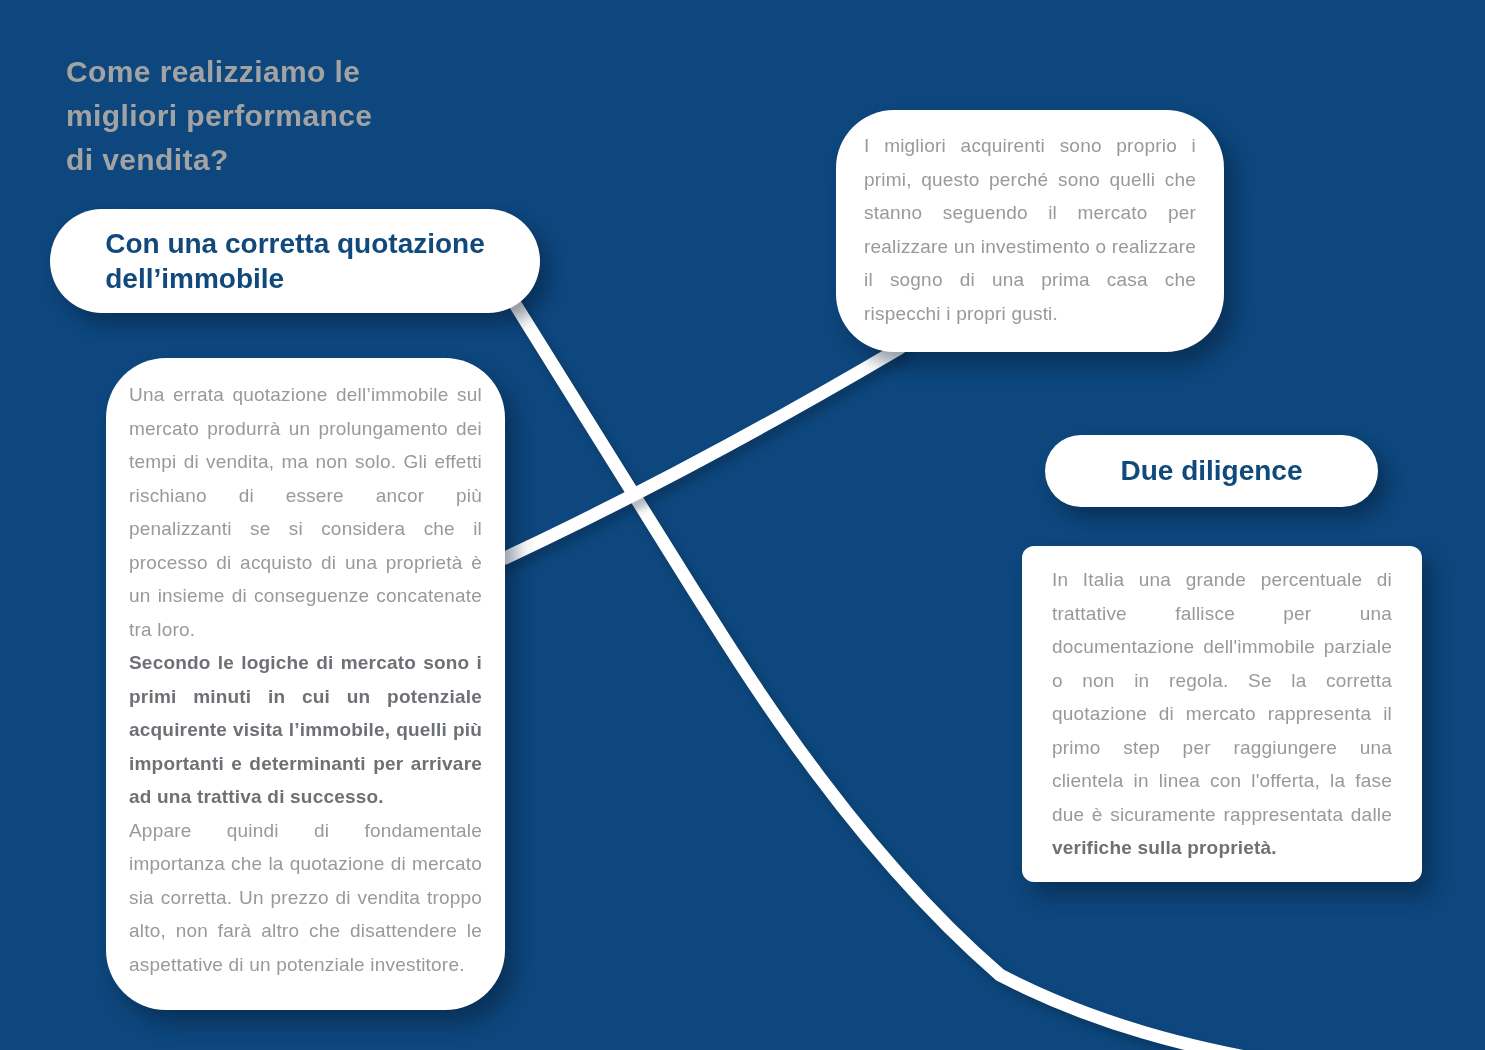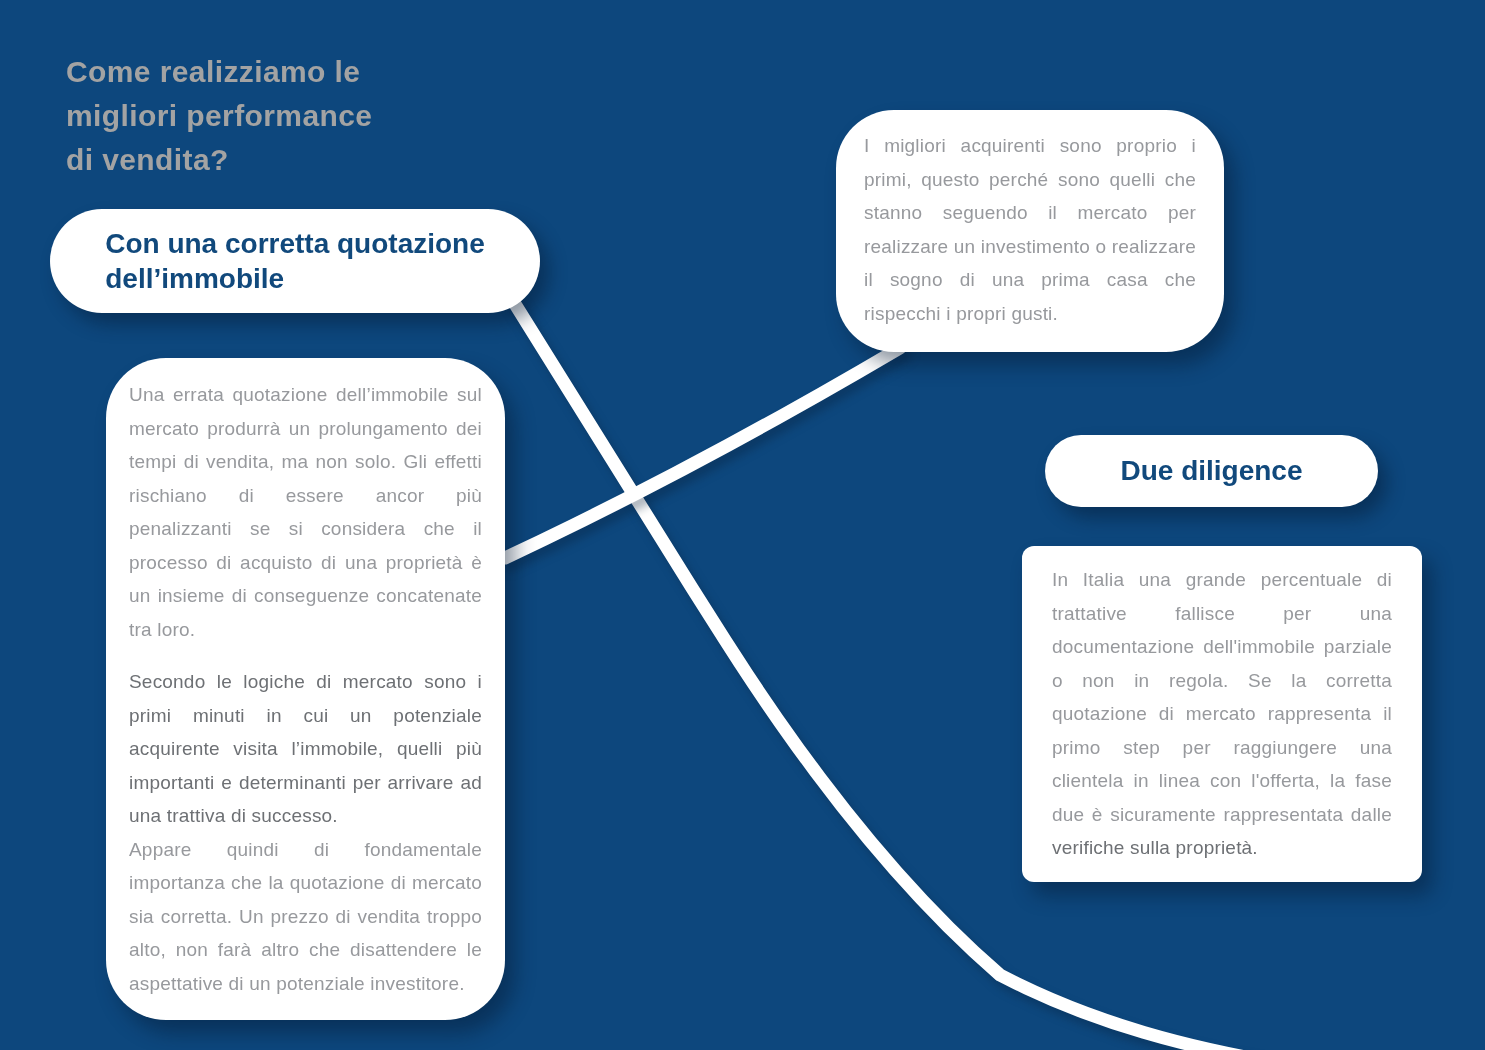--- a/index.html
+++ b/index.html
@@ -63,22 +63,21 @@
     color:var(--body);
     font-size:19px;
     line-height:33.5px;
     letter-spacing:.2px;
     text-align:justify;
     box-shadow:10px 13px 20px rgba(4,25,48,.45);
   }
   .text-box p{margin:0;}
   .text-box .strong{
     color:var(--body-strong);
-    font-weight:400;
-    margin-top:19px;
+    font-weight:700;
   }
   .box-quotazione{
     left:106px;top:358px;width:399px;min-height:652px;
     border-radius:60px;
     padding:20px 23px;
     box-sizing:border-box;
   }
   .box-acquirenti{
     left:836px;top:110px;width:388px;min-height:242px;
     border-radius:58px;

